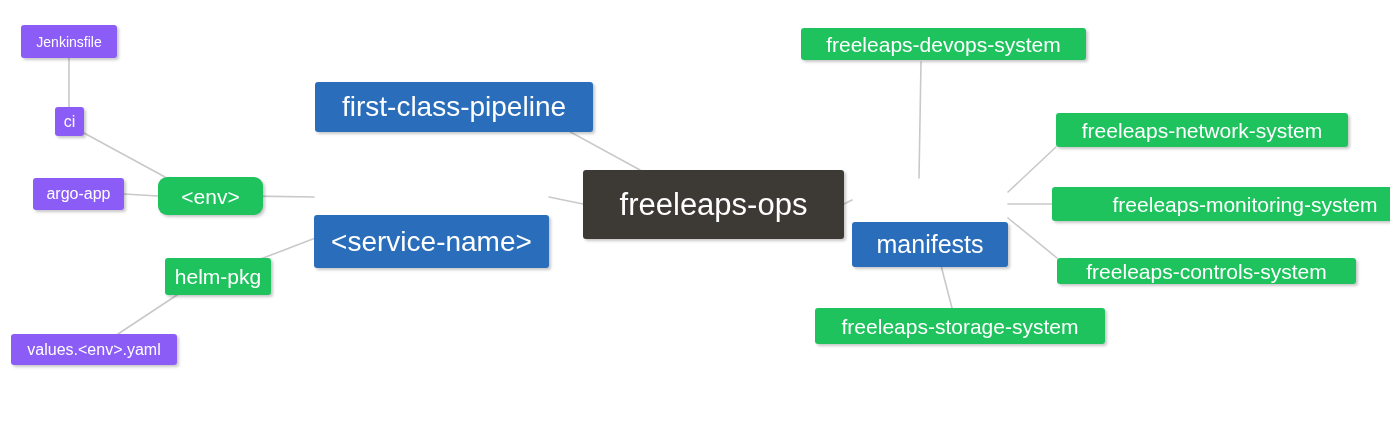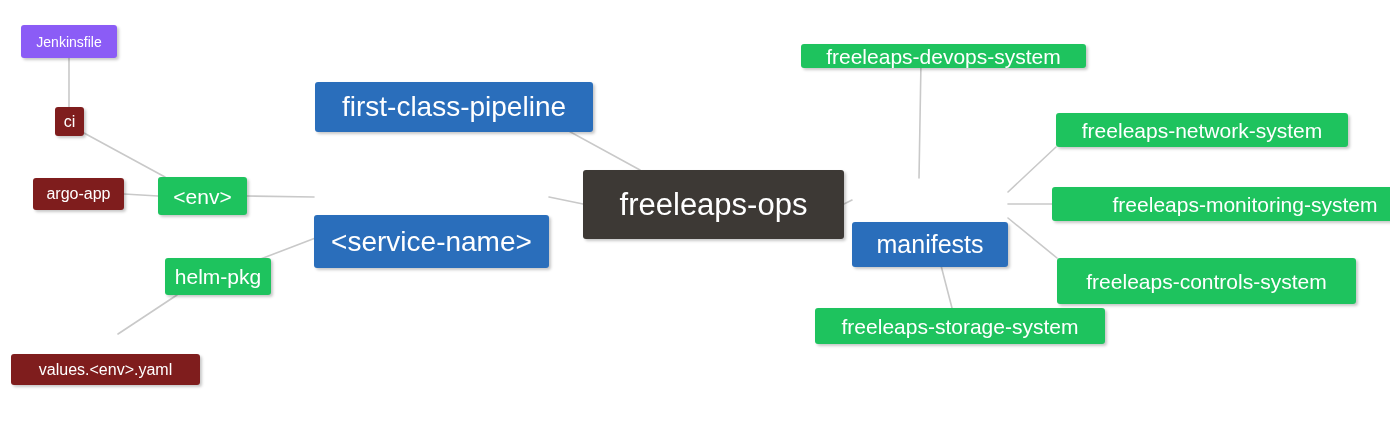--- a/index.html
+++ b/index.html
@@ -40,21 +40,21 @@
     border-radius: 3px;
     white-space: nowrap;
     z-index: 2;
     box-shadow: 2px 2px 3px rgba(0,0,0,0.22);
     line-height: 1;
     padding: 0 10px;
   }
   .n-root      { background: #3d3935; }
   .n-blue      { background: #2a6ebb; margin-top: 44px; }
   .n-green     { background: #1ec35e; }
-  .n-red       { background: #7f1d1d; align-items: center; }
+  .n-red       { background: #8b5cf6; align-items: center; }
   .n-orange    { background: #8b5cf6; text-align: right; }
 
   .sz-root     { font-size: 31px; }
   .sz-xl       { font-size: 28px; }
   .sz-lg       { font-size: 25px; }
   .sz-md       { font-size: 21px; }
   .sz-sm       { font-size: 16px; }
   .sz-xs       { font-size: 14px; }
 </style>
 </head>
@@ -83,47 +83,47 @@
       </div>
       <div class="node n-blue sz-xl" style="left: 314px; top: 171px; width: 235px; height: 53px;">
         <span>&lt;service-name&gt;</span>
       </div>
       <div class="node n-blue sz-xl" style="left: 315px; top: 38px; width: 278px; height: 50px;">
         <span>first-class-pipeline</span>
       </div>
       <div class="node n-blue sz-lg" style="left: 852px; top: 178px; width: 156px; height: 45px;">
         <span>manifests</span>
       </div>
-      <div class="node n-green sz-md" style="left: 158px; top: 177px; width: 89px; height: 38px;">
+      <div class="node n-green sz-md" style="left: 158px; top: 177px; width: 105px; height: 38px; border-radius: 9px;">
         <span>&lt;env&gt;</span>
       </div>
       <div class="node n-green sz-md" style="left: 152px; top: 258px; width: 106px; height: 37px; margin-left: 13px;">
         <span>helm-pkg</span>
       </div>
       <div class="node n-red sz-sm" style="left: 55px; top: 107px; width: 29px; height: 29px;">
         <span>ci</span>
       </div>
       <div class="node n-red sz-sm" style="left: 33px; top: 178px; width: 91px; height: 32px;">
         <span>argo-app</span>
       </div>
-      <div class="node n-red sz-sm" style="left: 11px; top: 354px; width: 189px; height: 31px;">
+      <div class="node n-red sz-sm" style="left: 11px; top: 334px; width: 166px; height: 31px;">
         <span>values.&lt;env&gt;.yaml</span>
       </div>
       <div class="node n-orange sz-xs" style="left: 21px; top: 25px; width: 96px; height: 33px;">
         <span>Jenkinsfile</span>
       </div>
-      <div class="node n-green sz-md" style="left: 801px; top: 28px; width: 285px; height: 24px; margin-top: 16px;">
+      <div class="node n-green sz-md" style="left: 801px; top: 28px; width: 285px; height: 32px;">
         <span>freeleaps-devops-system</span>
       </div>
       <div class="node n-green sz-md" style="left: 1056px; top: 113px; width: 292px; height: 34px;">
         <span>freeleaps-network-system</span>
       </div>
       <div class="node n-green sz-md" style="left: 1052px; top: 187px; width: 386px; height: 34px;">
         <span>freeleaps-monitoring-system</span>
       </div>
-      <div class="node n-green sz-md" style="left: 1057px; top: 258px; width: 299px; height: 46px; align-items: center;">
+      <div class="node n-green sz-md" style="left: 1057px; top: 258px; width: 299px; height: 26px; align-items: center;">
         <span>freeleaps-controls-system</span>
       </div>
       <div class="node n-green sz-md" style="left: 815px; top: 308px; width: 290px; height: 36px;">
         <span>freeleaps-storage-system</span>
       </div>
     </div>
 </div>
 
 </body></html>

